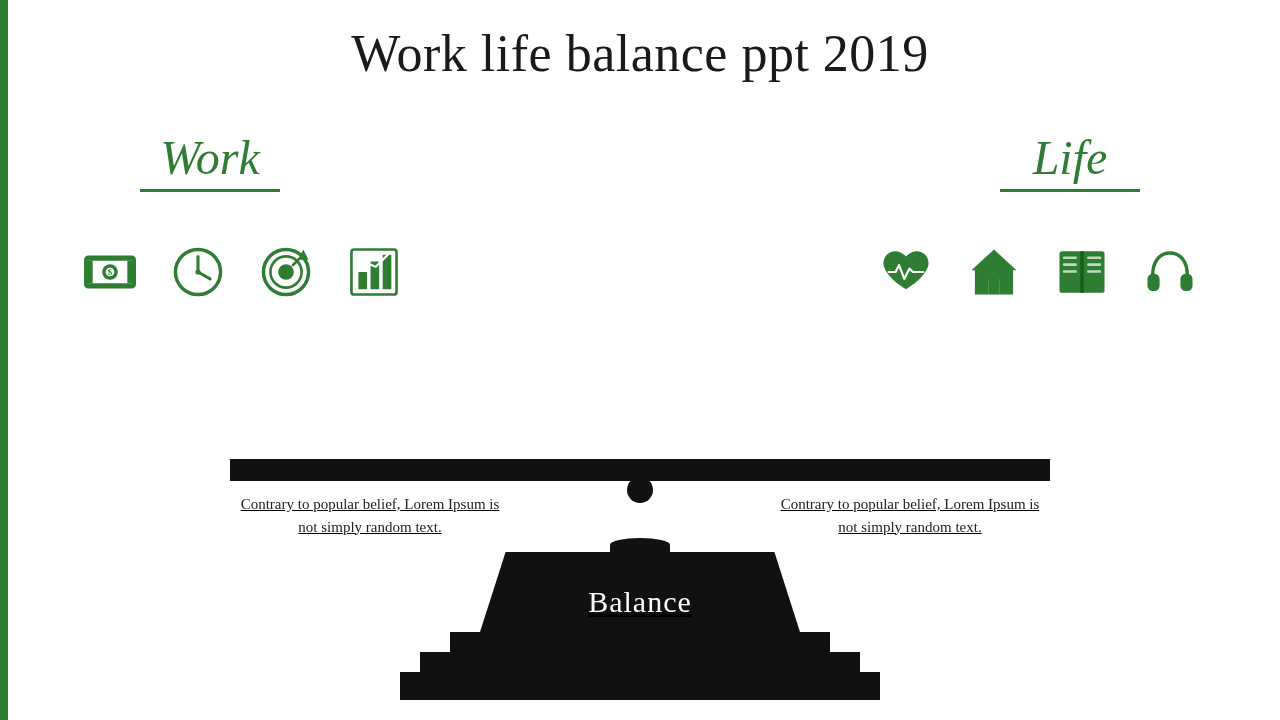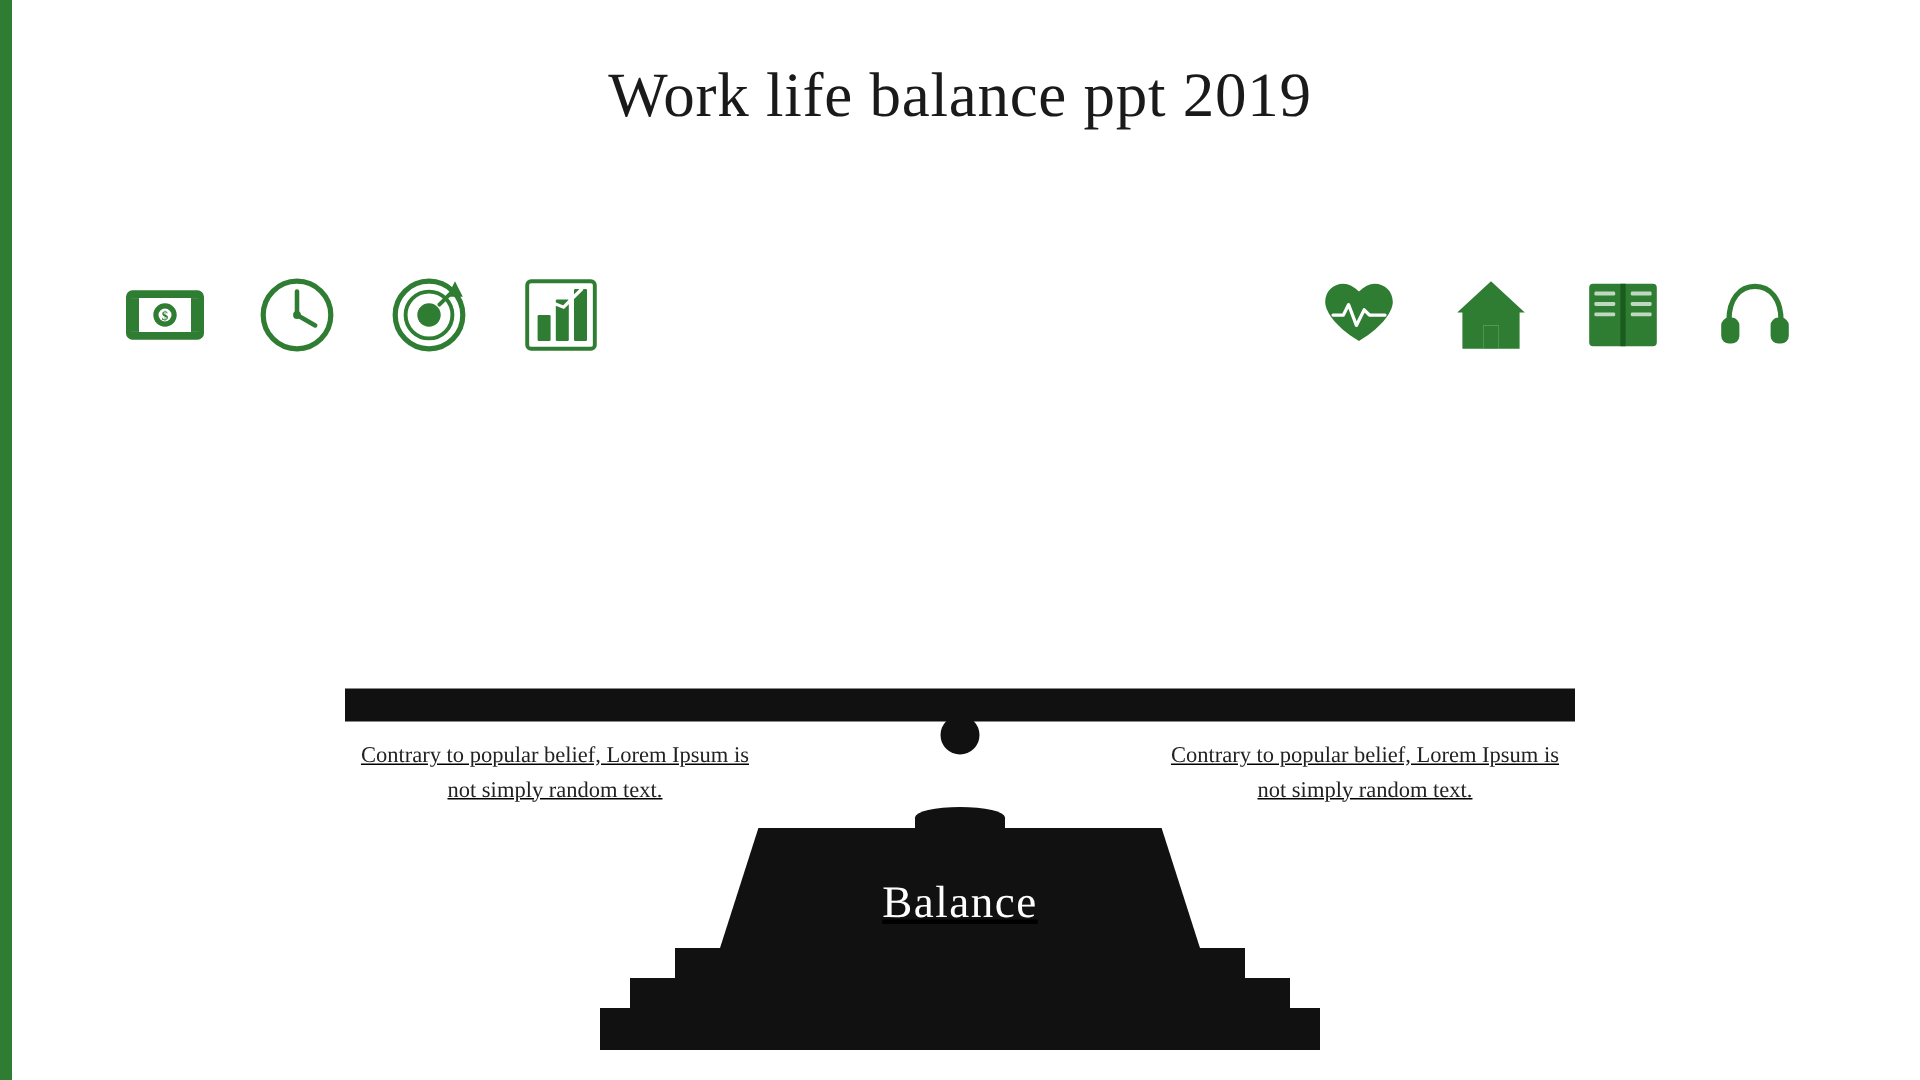--- a/index.html
+++ b/index.html
@@ -18,24 +18,24 @@
       left: 0;
       top: 0;
       width: 8px;
       height: 100%;
       background: #2e7d32;
     }
 
     
     .page-title {
       text-align: center;
-      font-size: 42px;
+      font-size: 52px;
       font-weight: 400;
       color: #1a1a1a;
-      padding-top: 40px;
+      padding-top: 24px;
       letter-spacing: 0.5px;
     }
 
     
     .content-area {
       position: absolute;
       top: 130px;
       left: 60px;
       right: 60px;
       bottom: 20px;
@@ -178,20 +178,30 @@
   </style>
 </head>
 <body>
 
 <div class="left-accent"></div>
 
 <h1 class="page-title">Work life balance ppt 2019</h1>
 
 <div class="content-area">
 
+  <div class="labels-row">
+    <div class="section-label work-label">
+      <span class="section-label-text">Work</span>
+      <div class="section-label-underline"></div>
+    </div>
+    <div class="section-label life-label">
+      <span class="section-label-text">Life</span>
+      <div class="section-label-underline"></div>
+    </div>
+  </div>
 
   <div class="icons-row">
 
     <div class="icons-group work-icons">
 
       <div class="icon-item">
         <svg viewBox="0 0 60 50" xmlns="http://www.w3.org/2000/svg">
           <rect x="2" y="8" width="56" height="34" rx="3" ry="3" fill="none" stroke="#2e7d32" stroke-width="4"></rect>
           <rect x="2" y="8" width="56" height="4" rx="2"></rect>
           <rect x="2" y="38" width="56" height="4" rx="2"></rect>

